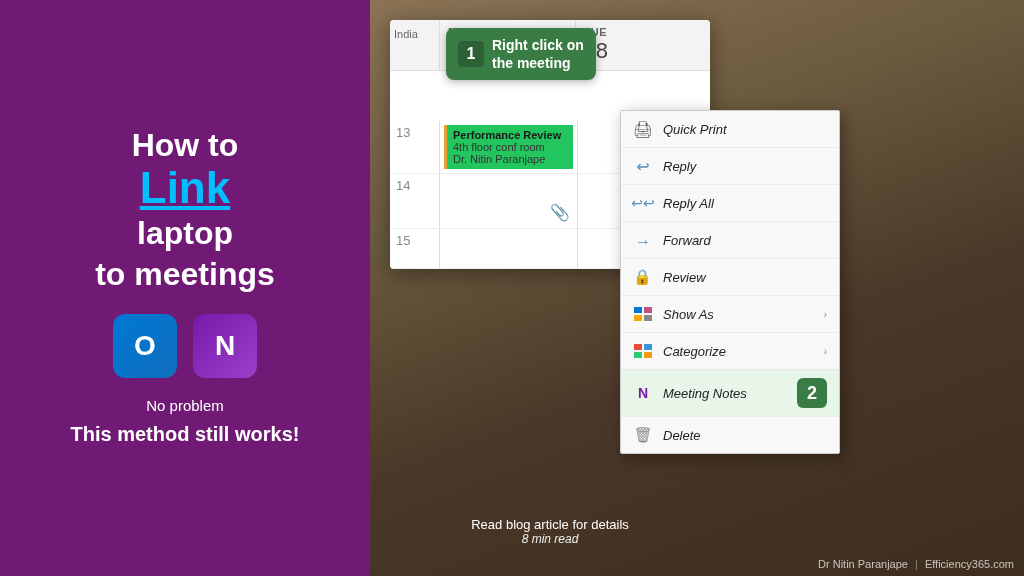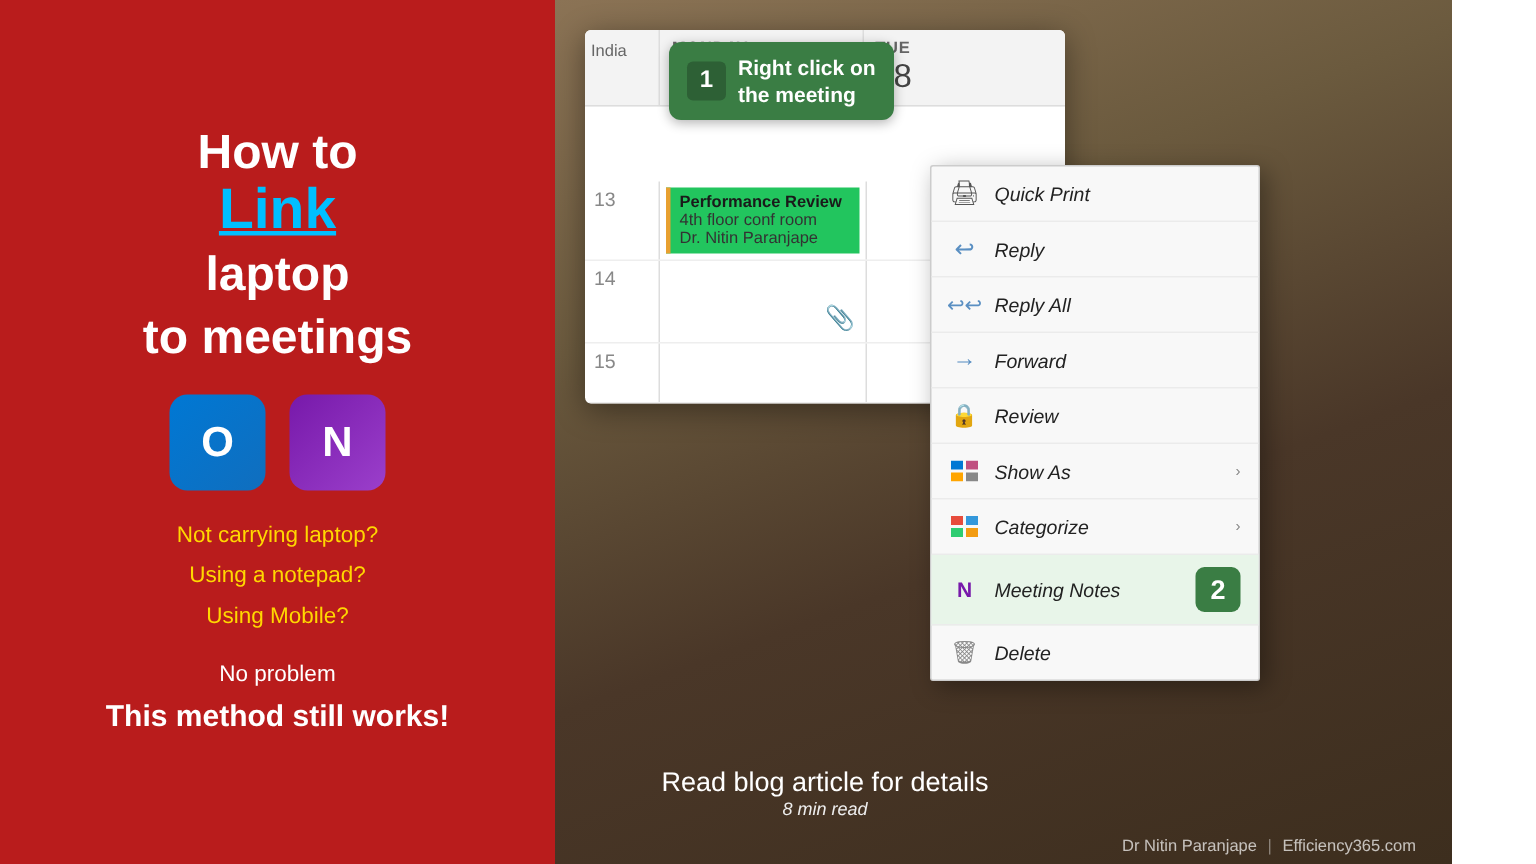--- a/index.html
+++ b/index.html
@@ -8,40 +8,40 @@
       height: 576px;
       overflow: hidden;
       font-family: 'Segoe UI', Arial, sans-serif;
       display: flex;
     }
 
     
     .left-panel {
       width: 370px;
       height: 576px;
-      background: #b91c1c;
+      background: #701a75;
       display: flex;
       flex-direction: column;
       align-items: center;
       justify-content: center;
       padding: 20px;
       position: relative;
     }
 
     .title-how {
       color: #ffffff;
       font-size: 32px;
       font-weight: bold;
       text-align: center;
       line-height: 1.2;
     }
 
     .title-link {
       color: #00bfff;
-      font-size: 38px;
+      font-size: 44px;
       font-weight: 900;
       text-align: center;
       text-decoration: underline;
       text-decoration-color: #00bfff;
       line-height: 1.1;
     }
 
     .title-rest {
       color: #ffffff;
       font-size: 32px;
@@ -92,21 +92,21 @@
       line-height: 1.6;
     }
 
     .bottom-bold {
       font-size: 20px;
       font-weight: bold;
     }
 
     
     .right-panel {
-      width: 598px;
+      width: 654px;
       height: 576px;
       position: relative;
       background: #5a4a3a;
       overflow: hidden;
       padding-left: 44px;
     }
 
     
     .bg-overlay {
       position: absolute;
@@ -258,21 +258,21 @@
     }
 
     
     .read-blog {
       position: absolute;
       bottom: 10px;
       left: 0;
       right: 0;
       text-align: center;
       color: #fff;
-      font-size: 18px;
+      font-size: 13px;
     }
 
     .read-blog-italic {
       font-style: italic;
       font-size: 12px;
       color: #eee;
     }
 
     
     .context-menu {
@@ -337,21 +337,21 @@
       justify-content: center;
       font-size: 18px;
       font-weight: bold;
       margin-left: auto;
     }
 
     
     .footer-text {
       position: absolute;
       bottom: 6px;
-      right: 24px;
+      right: 10px;
       font-size: 11px;
       color: rgba(255,255,255,0.7);
     }
 
     .footer-sep {
       color: rgba(255,255,255,0.4);
       margin: 0 4px;
     }
 
     
@@ -371,25 +371,20 @@
 
   <div class="app-icons">
     <div class="app-icon outlook-icon">
       <span>O</span>
     </div>
     <div class="app-icon onenote-icon">
       <span>N</span>
     </div>
   </div>
 
-  <div class="subtitle-text">
-    <div>Not carrying laptop?</div>
-    <div>Using a notepad?</div>
-    <div>Using Mobile?</div>
-  </div>
 
   <div class="bottom-text">
     <div>No problem</div>
     <div class="bottom-bold">This method still works!</div>
   </div>
 </div>
 
 <div class="right-panel">
   <div class="bg-overlay"></div>
 

